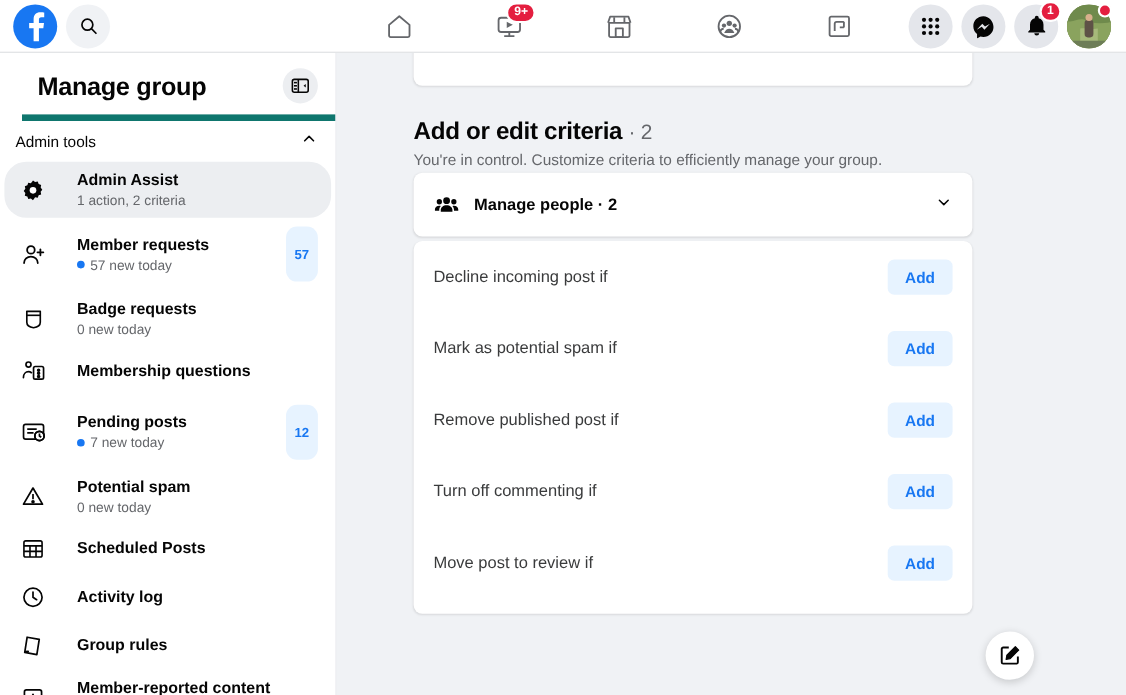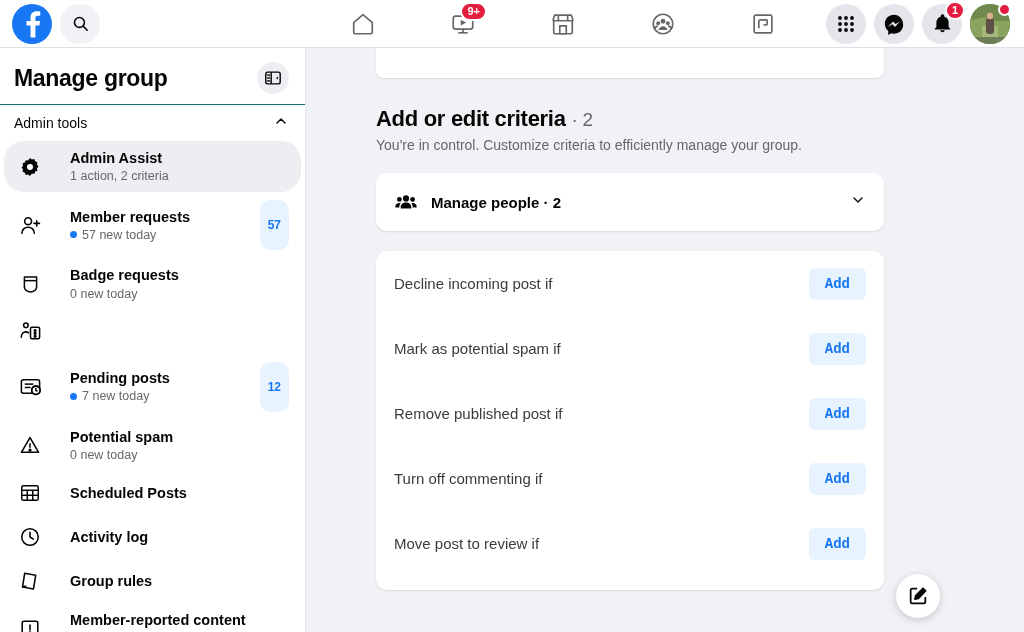--- a/index.html
+++ b/index.html
@@ -61,21 +61,22 @@
   .sidebar {
     position: absolute; top: 48px; left: 0;
     width: 306px; height: 584px;
     background: #ffffff;
     border-right: 1px solid #e5e6eb;
     overflow: hidden;
   }
   .sb-title-row {
     padding: 14px 16px 10px 14px;
     display: flex; align-items: center; justify-content: space-between;
-    border-bottom: 1px solid #0f766e;
+    border-bottom: 6px solid #0f766e;
+    margin-left: 20px;
   }
   .sb-title { font-size: 23px; font-weight: 700; letter-spacing: -0.3px; }
   .panel-btn {
     width: 32px; height: 32px; border-radius: 50%;
     background: #eceef1; display: flex; align-items: center; justify-content: center;
     cursor: pointer;
   }
   .sb-section {
     display: flex; align-items: center; justify-content: space-between;
     padding: 8px 16px 8px 14px;
@@ -120,39 +121,39 @@
     height: 52px;
     display: flex; align-items: flex-start; justify-content: center;
     overflow: hidden;
   }
 
   .section-head { margin-top: 28px; }
   .section-title { font-size: 22px; font-weight: 700; letter-spacing: -0.3px; }
   .section-title .count { font-weight: 400; color: #65676b; font-size: 19px; }
   .section-sub { font-size: 14px; color: #65676b; margin-top: 5px; }
 
-  .acc { margin-top: 20px; border-radius: 11px; }
+  .acc { margin-top: 4px; }
   .acc-head {
     display: flex; align-items: center; gap: 13px;
     padding: 17px 18px; cursor: pointer;
   }
   .acc-head-title { flex: 1; font-size: 15px; font-weight: 600; }
   .acc-head.blue .acc-head-title { color: #1877f2; }
   .acc-body { padding: 0 18px 14px 18px; }
   .crit-row {
     display: flex; align-items: center; justify-content: space-between;
     min-height: 65px;
   }
   .crit-label { font-size: 15px; color: #3a3b3c; }
   .add-btn {
     background: #e7f3ff; color: #1877f2;
     font-size: 14px; font-weight: 700;
     border: none; border-radius: 6px;
     padding: 8px 16px; cursor: pointer;
-    font-family: Liberation Mono, monospace;
+    font-family: Liberation Sans, sans-serif;
   }
 
   .badge-icon {
     width: 26px; height: 26px; border-radius: 5px;
     background: #1877f2; display:flex; align-items:center; justify-content:center;
     flex: 0 0 auto;
   }
 
   
   .fab {
@@ -343,20 +344,23 @@
         <span class="sb-icon">
           <svg width="23" height="23" viewBox="0 0 24 24" fill="none" stroke="#050505" stroke-width="1.6" stroke-linecap="round">
             <circle cx="7.2" cy="5.6" r="2.4"></circle>
             <path d="M2.4 18c0-3.3 2.2-5.6 4.8-5.6 1 0 2 .35 2.8 1"></path>
             <rect x="12" y="7.5" width="9.5" height="12" rx="1.6"></rect>
             <circle cx="16.8" cy="11" r="0.9" fill="#050505"></circle>
             <circle cx="16.8" cy="14" r="0.9" fill="#050505"></circle>
             <circle cx="16.8" cy="17" r="0.9" fill="#050505"></circle>
           </svg>
         </span>
+        <div class="sb-text">
+          <div class="sb-label">Membership questions</div>
+        </div>
       </div>
       <div class="sb-item">
         <span class="sb-icon">
           <svg width="23" height="23" viewBox="0 0 24 24" fill="none" stroke="#050505" stroke-width="1.6" stroke-linejoin="round">
             <rect x="2.5" y="5" width="19" height="14" rx="2"></rect>
             <line x1="6" y1="9.5" x2="15" y2="9.5"></line>
             <line x1="6" y1="13" x2="12" y2="13"></line>
             <circle cx="17.6" cy="16" r="4.4" fill="#fff"></circle>
             <circle cx="17.6" cy="16" r="4.4"></circle>
             <path d="M17.6 13.6V16l1.7 1.2"></path>

